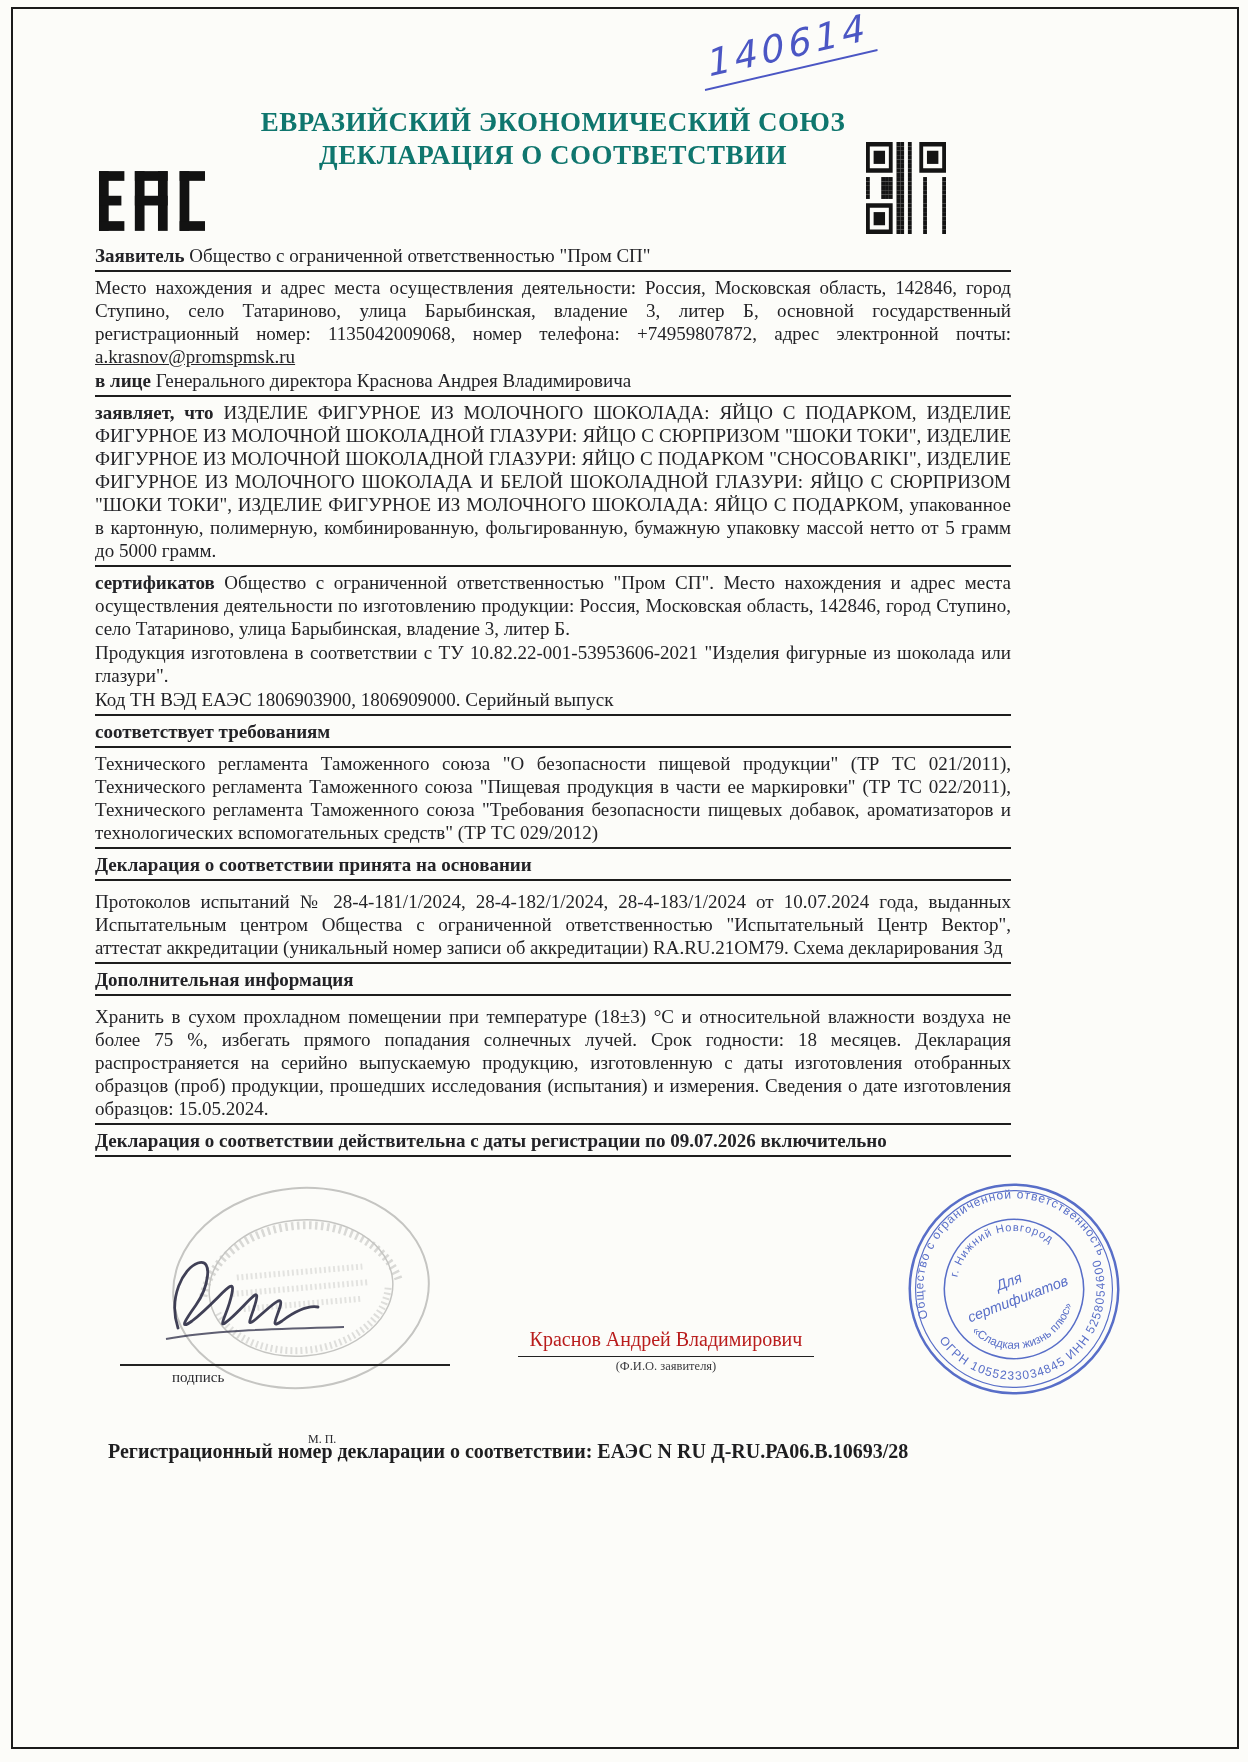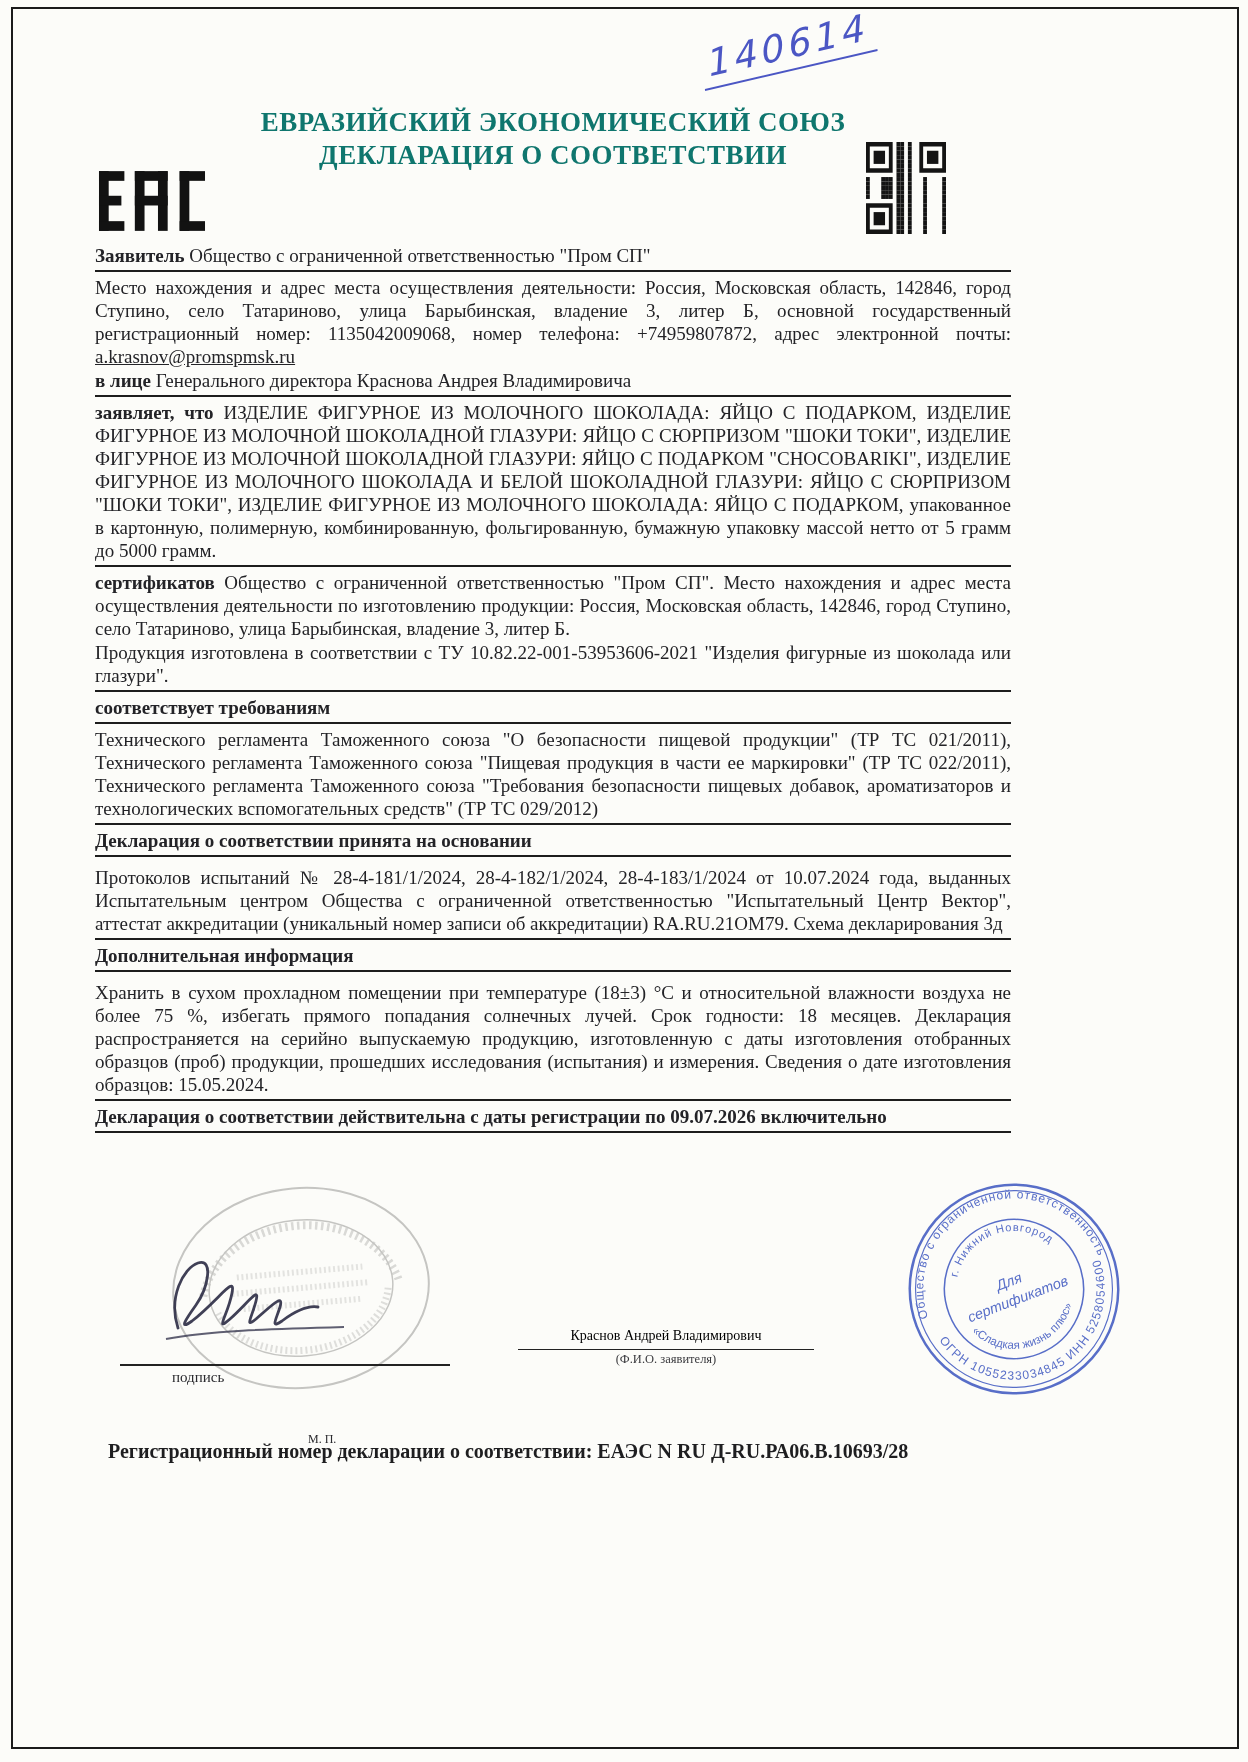--- a/index.html
+++ b/index.html
@@ -55,21 +55,21 @@
   }
   .signature { position:absolute; left:148px; top:1242px; width:220px; height:112px; }
   .sig-line {
     position:absolute; left:120px; top:1364px; width:330px;
     border-top:2px solid #222;
   }
   .sig-caption { position:absolute; left:172px; top:1369px; font-size:15px; color:#2a2a2e; }
   .mp-label    { position:absolute; left:308px; top:1432px; font-size:12px; color:#2a2a2e; }
 
   .name-block { position:absolute; left:518px; top:1328px; width:296px; text-align:center; }
-  .name-block .name { font-size:14px; color:#000000; }
+  .name-block .name { font-size:20px; color:#b91c1c; }
   .name-block .name-line { border-top:1.5px solid #222; margin-top:5px; }
   .name-block .name-caption { font-size:12.5px; margin-top:2px; color:#3a3a3e; }
 
   .stamp-blue {
     position:absolute; left:903px; top:1178px; width:222px; height:222px;
     transform:rotate(-21deg); opacity:.92;
   }
   .stamp-blue text { font-family:"Liberation Sans","DejaVu Sans",sans-serif; }
 
   
@@ -238,20 +238,21 @@
 
     <p class="just"><span>Место нахождения и адрес места осуществления деятельности: Россия, Московская область, 142846, город Ступино, село Татариново,  улица Барыбинская, владение 3, литер Б, основной государственный регистрационный номер: 1135042009068, номер телефона: +74959807872, адрес электронной почты:</span> <span class="email">a.krasnov@promspmsk.ru</span></p>
     <p class="line"><b>в лице</b> <span>Генерального директора  Краснова Андрея Владимировича</span></p>
     <hr class="rule">
 
     <p class="just"><b>заявляет, что</b> <span>ИЗДЕЛИЕ ФИГУРНОЕ ИЗ МОЛОЧНОГО ШОКОЛАДА: ЯЙЦО С ПОДАРКОМ, ИЗДЕЛИЕ ФИГУРНОЕ ИЗ МОЛОЧНОЙ ШОКОЛАДНОЙ ГЛАЗУРИ: ЯЙЦО С СЮРПРИЗОМ "ШОКИ ТОКИ", ИЗДЕЛИЕ ФИГУРНОЕ ИЗ МОЛОЧНОЙ ШОКОЛАДНОЙ ГЛАЗУРИ: ЯЙЦО С ПОДАРКОМ "CHOCOBARIKI", ИЗДЕЛИЕ ФИГУРНОЕ ИЗ МОЛОЧНОГО ШОКОЛАДА И БЕЛОЙ ШОКОЛАДНОЙ ГЛАЗУРИ: ЯЙЦО С СЮРПРИЗОМ "ШОКИ ТОКИ", ИЗДЕЛИЕ ФИГУРНОЕ ИЗ МОЛОЧНОГО ШОКОЛАДА: ЯЙЦО С ПОДАРКОМ,</span><span> упакованное в картонную, полимерную, комбинированную, фольгированную, бумажную упаковку массой нетто от 5 грамм до 5000 грамм.</span></p>
     <hr class="rule">
 
     <p class="just"><b>сертификатов</b> <span>Общество с ограниченной ответственностью "Пром СП". Место нахождения и адрес места осуществления деятельности по изготовлению продукции: Россия, Московская область, 142846, город Ступино, село Татариново,  улица Барыбинская, владение 3, литер Б.</span></p>
     <p class="just">Продукция изготовлена в соответствии с ТУ 10.82.22-001-53953606-2021 "Изделия фигурные из шоколада или глазури".</p>
+    <p class="line">Код ТН ВЭД ЕАЭС 1806903900, 1806909000. Серийный выпуск</p>
     <hr class="rule">
 
     <p class="line"><b>соответствует требованиям</b></p>
     <hr class="rule">
 
     <p class="just">Технического регламента Таможенного союза "О безопасности пищевой продукции" (ТР ТС 021/2011), Технического регламента Таможенного союза "Пищевая продукция в части ее маркировки" (ТР ТС 022/2011), Технического регламента Таможенного союза "Требования безопасности пищевых добавок, ароматизаторов и технологических вспомогательных средств" (ТР ТС 029/2012)</p>
     <hr class="rule">
 
     <p class="line"><b>Декларация о соответствии принята на основании</b></p>
     <hr class="rule">

